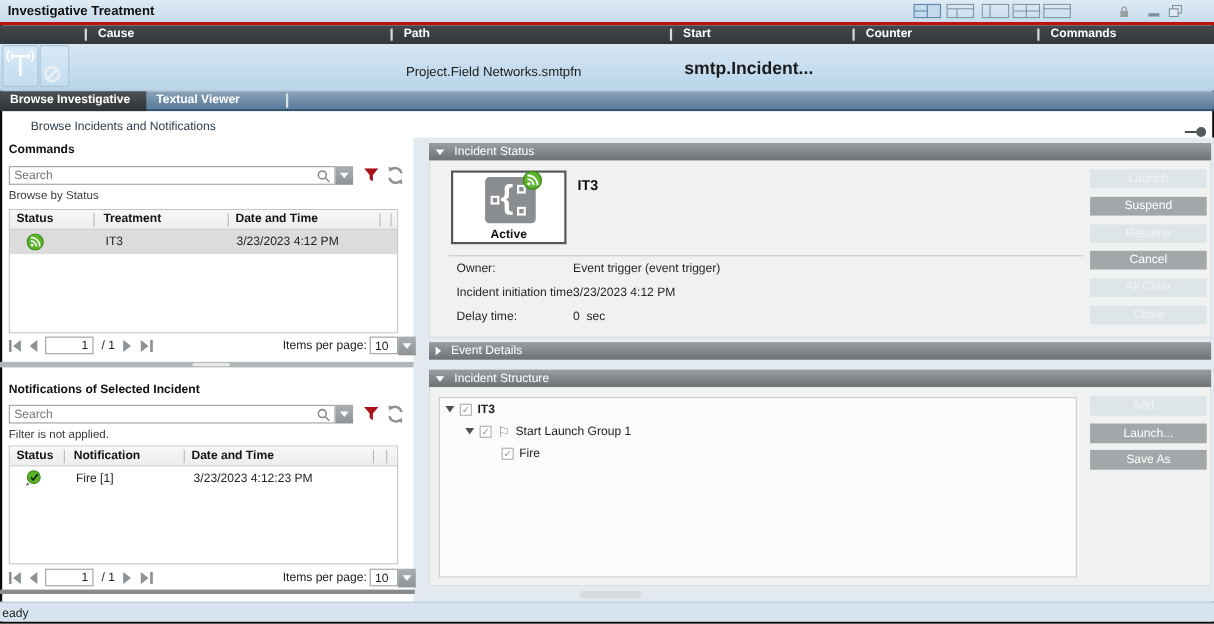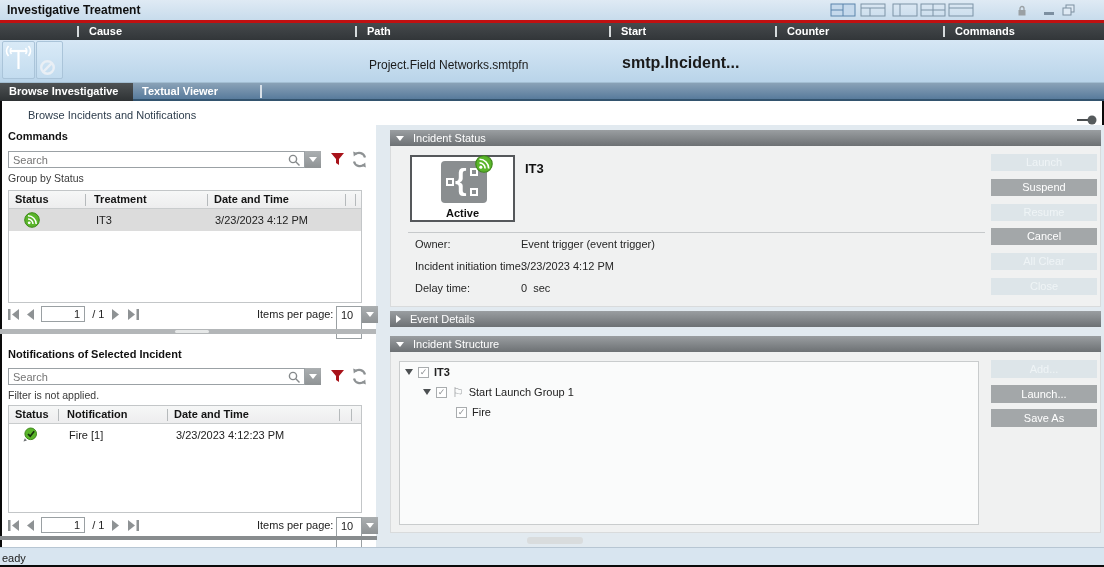--- a/index.html
+++ b/index.html
@@ -48,21 +48,21 @@
   .hsep{position:absolute;top:3px;width:1px;height:12px;background:#b6babc;}
   .trow{position:relative;height:22px;}
   .trow.sel{background:#dcdcdc;}
   .cell{position:absolute;top:5px;color:#222;}
 
   .pager{position:absolute;height:17px;}
   .pg-ic{display:inline-block;vertical-align:middle;margin-right:3px;}
   .page-input{width:44px;height:16px;border:1px solid #9aa0a3;font-family:"Liberation Sans",sans-serif;
               font-size:11px;text-align:right;padding:0 4px 0 0;color:#222;vertical-align:middle;}
   .ipp-label{position:absolute;top:2px;color:#222;}
-  .ipp-box{position:absolute;top:0;width:26px;height:33px;background:#fff;border:1px solid #9aa0a3;padding:2px 0 0 4px;}
+  .ipp-box{position:absolute;top:0;width:26px;height:16px;background:#fff;border:1px solid #9aa0a3;padding:2px 0 0 4px;}
 
   .splitter{left:0;top:329px;width:376px;height:5px;background:#b3b6b8;}
   .splitter-grip{position:absolute;left:175px;top:1px;width:34px;height:3px;background:#e6e8e8;border-radius:2px;}
   .leftbottom{left:0;top:536px;width:377px;height:4px;background:#888c8e;}
 
   .panel-header{position:absolute;left:390px;width:711px;height:16px;color:#fff;
                 background:linear-gradient(#9a9ea1,#6d7174);display:flex;align-items:center;padding-left:6px;}
   .ph-tri-down{width:0;height:0;border-left:4px solid transparent;border-right:4px solid transparent;border-top:5px solid #fff;margin-right:9px;}
   .ph-tri-right{width:0;height:0;border-top:4px solid transparent;border-bottom:4px solid transparent;border-left:5px solid #fff;margin-right:9px;}
   .panel-body{position:absolute;left:390px;width:711px;background:#f0f1f1;border:1px solid #d9dbdc;border-top:0;}
@@ -199,21 +199,21 @@
   <svg class="abs" style="left:331px;top:153px" width="14" height="13" viewBox="0 0 14 13">
       <polygon points="0,0 13,0 8,6 8,12 5,10 5,6" fill="#a8131a"></polygon>
     </svg>
   <svg class="abs" style="left:351px;top:151px" width="17" height="17" viewBox="0 0 17 17">
       <path d="M14 6.5 A6 6 0 0 0 4 3.5" fill="none" stroke="#8e9294" stroke-width="2.2"></path>
       <polygon points="2.2,0.5 6.5,2.2 2.8,5.4" fill="#8e9294"></polygon>
       <path d="M3 10.5 A6 6 0 0 0 13 13.5" fill="none" stroke="#8e9294" stroke-width="2.2"></path>
       <polygon points="14.8,16.5 10.5,14.8 14.2,11.6" fill="#8e9294"></polygon>
     </svg>
 
-  <span class="abs note" style="left:8px;top:172px">Group by Status</span>
+  <span class="abs note" style="left:8px;top:172px">Browse by Status</span>
 
   <div class="tbl" style="left:8px;top:190px;height:113px">
     <div class="thead">
       <span class="th" style="left:6px">Status</span>
       <span class="hsep" style="left:76px"></span>
       <span class="th" style="left:85px">Treatment</span>
       <span class="hsep" style="left:198px"></span>
       <span class="th" style="left:205px">Date and Time</span>
       <span class="hsep" style="left:336px"></span>
       <span class="hsep" style="left:346px"></span>

